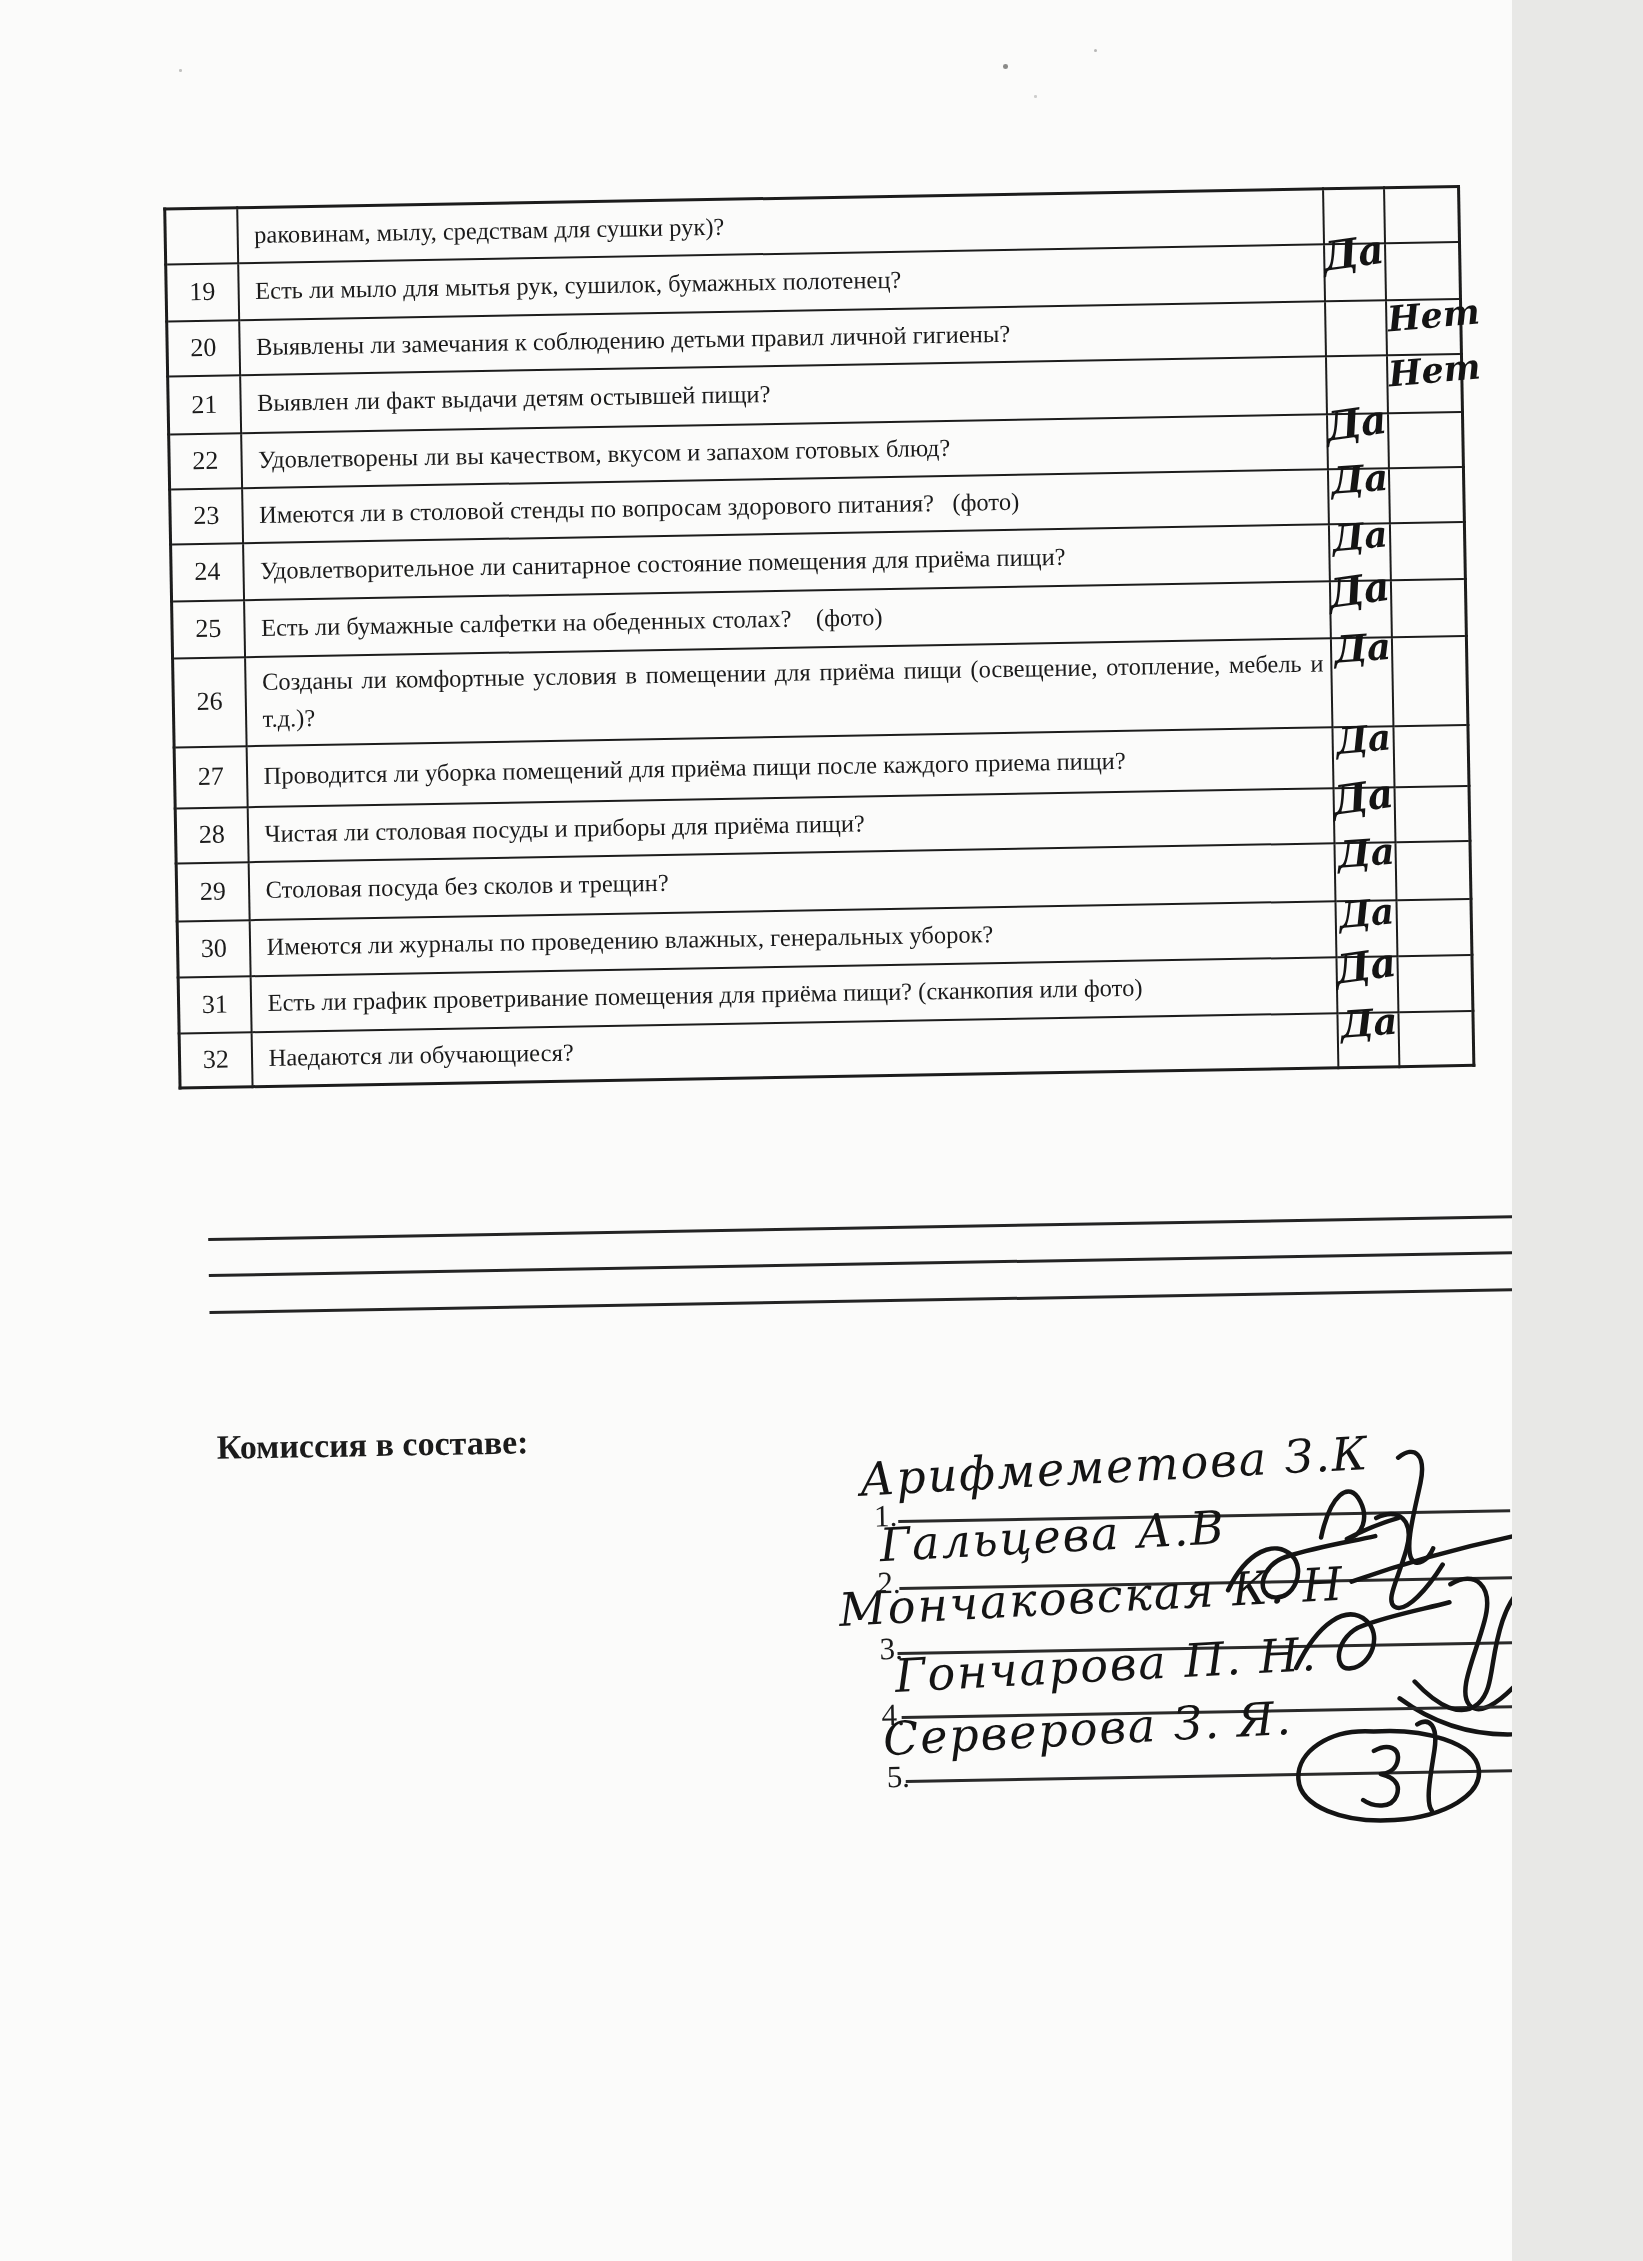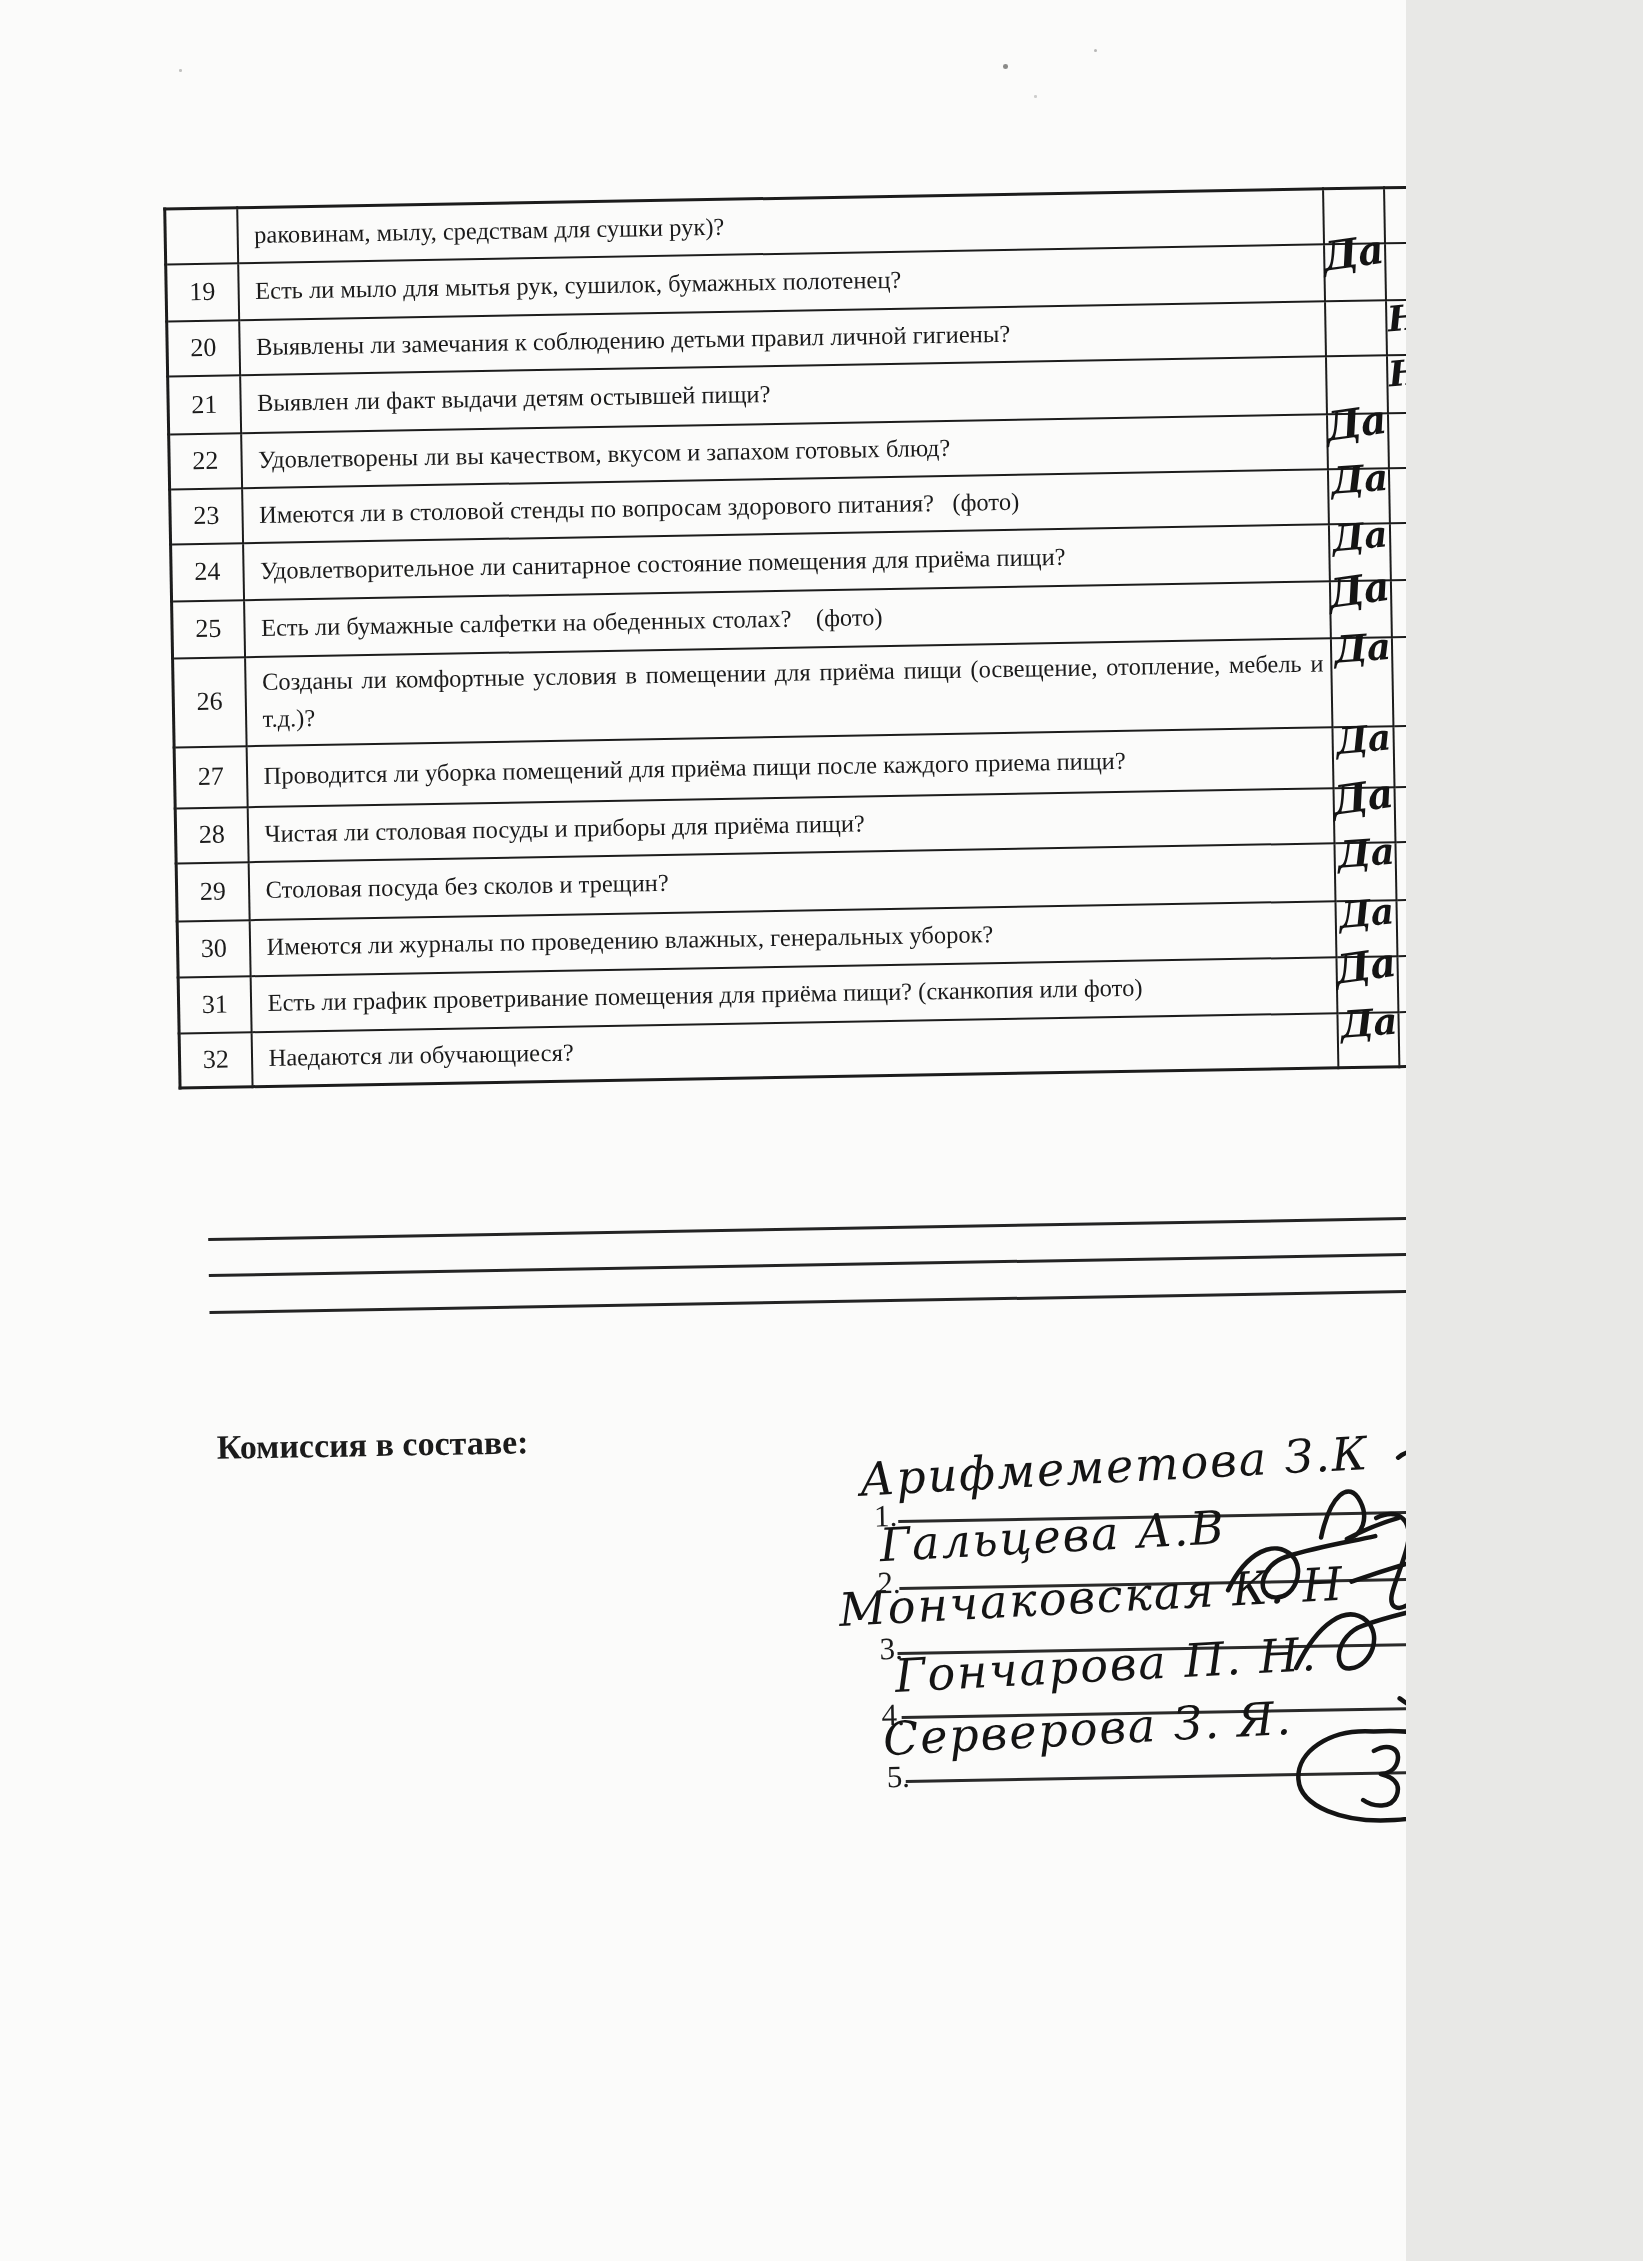--- a/index.html
+++ b/index.html
@@ -1,19 +1,19 @@
 <!DOCTYPE html>
 <html style="font-size:10.3px"><head>
 <meta charset="utf-8">
 <style>
   html,body{margin:0;padding:0;}
   body{background:#e8e8e6;}
   .page{
     position:relative;
-    width:1406px;height:2261px;
+    width:1512px;height:2261px;
     background:#fbfbfa;
     overflow:hidden;
     font-family:"Liberation Serif", serif;
     color:#1b1b1b;
   }
   
   .scan-wrap{
     position:absolute;
     left:163px;top:185px;
     width:1295px;height:1740px;

